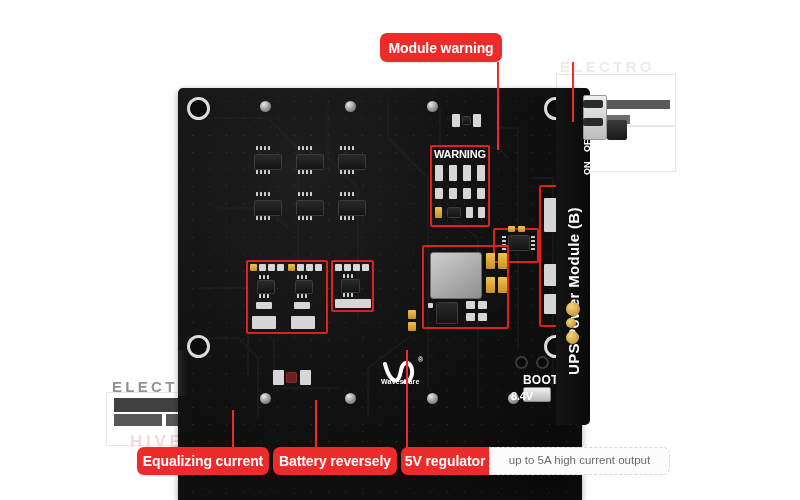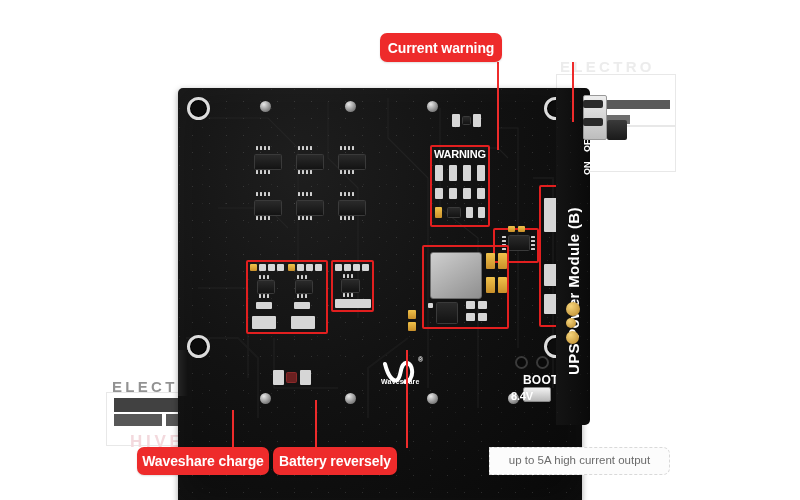--- a/index.html
+++ b/index.html
@@ -391,23 +391,24 @@
   <div style="position:absolute;left:566px;top:318px;width:10px;height:10px;border-radius:50%;background:radial-gradient(circle at 35% 30%,#f6d47a,#b8872a);"></div>
   <div style="position:absolute;left:566px;top:331px;width:13px;height:13px;border-radius:50%;background:radial-gradient(circle at 35% 30%,#f6d47a,#b8872a);"></div>
 
   <div class="lead" style="left:497px;top:62px;height:88px;"></div>
   <div class="lead" style="left:572px;top:62px;height:60px;"></div>
   <div class="lead" style="left:232px;top:410px;height:38px;"></div>
   <div class="lead" style="left:315px;top:400px;height:48px;"></div>
   <div class="lead" style="left:406px;top:350px;height:98px;"></div>
 
 
-  <div class="lbl" style="left:380px;top:33px;width:122px;height:29px;font-size:14px;">Current warning</div>
-
-
-  <div class="lbl" style="left:137px;top:447px;width:132px;height:28px;font-size:14px;">Waveshare charge</div>
+  <div class="lbl" style="left:380px;top:33px;width:122px;height:29px;font-size:14px;">Module warning</div>
+
+
+  <div class="lbl" style="left:137px;top:447px;width:132px;height:28px;font-size:14px;">Equalizing current</div>
 
   <div class="lbl" style="left:273px;top:447px;width:124px;height:28px;font-size:14px;">Battery reversely</div>
 
+  <div class="lbl" style="left:401px;top:447px;width:88px;height:28px;font-size:14px;border-radius:7px 0 0 7px;">5V regulator</div>
 
   <div class="tip" style="left:489px;top:447px;width:181px;height:28px;font-size:11.5px;border-radius:0 7px 7px 0;justify-content:center;">up to 5A high current output</div>
 
 </div>
 
 </body></html>

